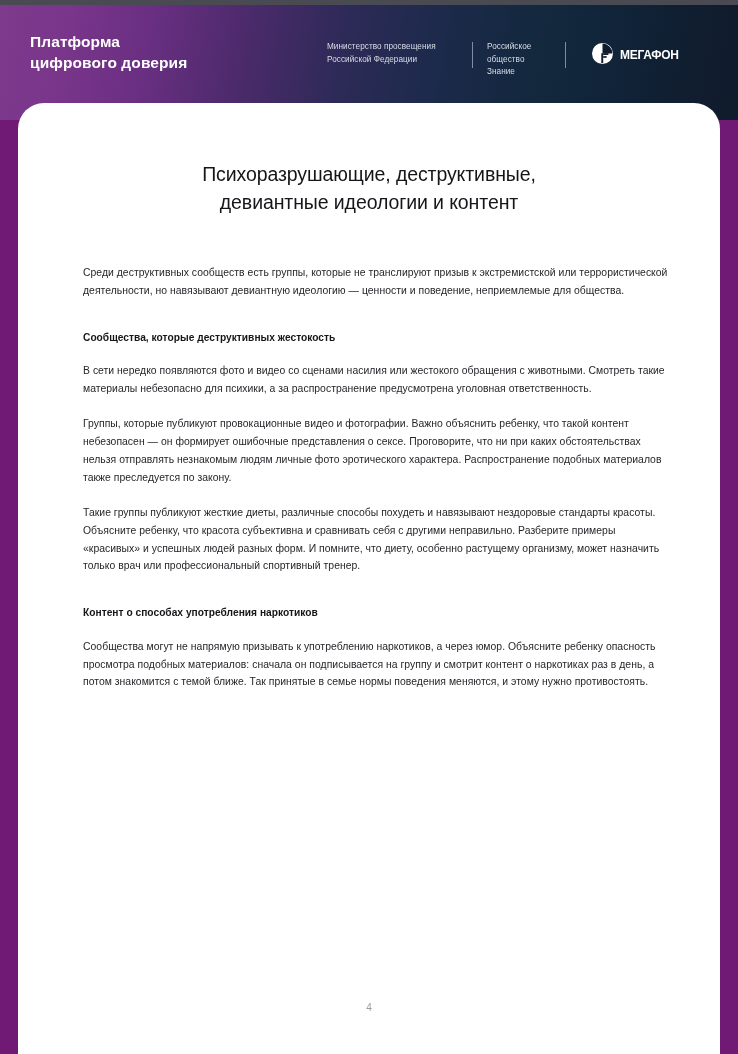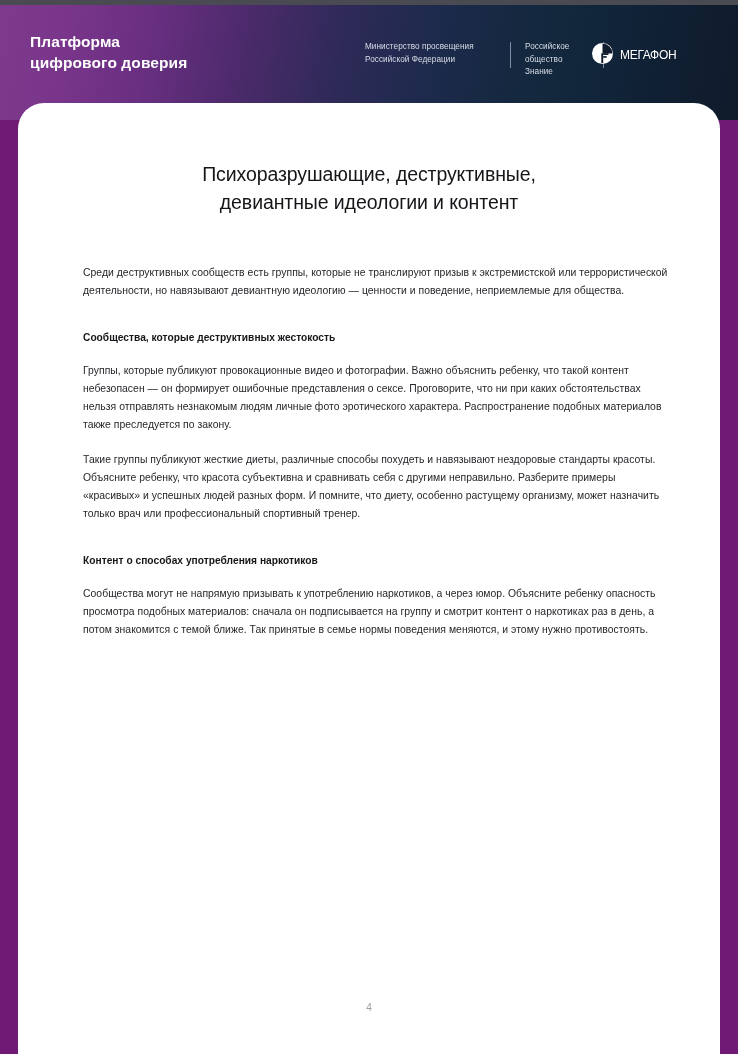--- a/index.html
+++ b/index.html
@@ -85,21 +85,21 @@
   }
 
   .partner {
     color: #d8dde6;
     font-size: 8.2px;
     line-height: 1.55;
     white-space: pre-line;
     letter-spacing: 0.05px;
   }
 
-  .partner.p1 { width: 145px; margin-left: 38px; }
+  .partner.p1 { width: 145px; }
   .partner.p2 { width: 78px; padding-left: 14px; }
 
   .divider {
     width: 1px;
     height: 26px;
     background: #8ea0b8;
     opacity: 0.85;
     margin-top: 1px;
   }
 
@@ -118,21 +118,21 @@
   .mf-mark {
     width: 21px;
     height: 21px;
     position: relative;
     flex: none;
   }
 
   .mf-word {
     color: #ffffff;
     font-size: 17px;
-    font-weight: normal;
+    font-weight: bold;
     letter-spacing: -0.3px;
     line-height: 1;
     font-variant: small-caps;
     text-transform: lowercase;
   }
   .mf-word::first-letter { font-size: 17px; }
 
   
   .content-card {
     position: absolute;
@@ -252,20 +252,21 @@
     <div class="doc">
 
       <h1 class="doc-title">Психоразрушающие, деструктивные,
 девиантные идеологии и контент</h1>
 
       <div class="body-block">
 
         <p class="lead">Среди деструктивных сообществ есть группы, которые не транслируют призыв к экстремистской или террористической деятельности, но навязывают девиантную идеологию — ценности и поведение, неприемлемые для общества.</p>
 
         <h2 class="sec-title">Сообщества, которые деструктивных жестокость</h2>
+        <p class="sec-body">В сети нередко появляются фото и видео со сценами насилия или жестокого обращения с животными. Смотреть такие материалы небезопасно для психики, а за распространение предусмотрена уголовная ответственность.</p>
 
         <p class="sec-body">Группы, которые публикуют провокационные видео и фотографии. Важно объяснить ребенку, что такой контент небезопасен — он формирует ошибочные представления о сексе. Проговорите, что ни при каких обстоятельствах нельзя отправлять незнакомым людям личные фото эротического характера. Распространение подобных материалов также преследуется по закону.</p>
 
         <p class="sec-body">Такие группы публикуют жесткие диеты, различные способы похудеть и навязывают нездоровые стандарты красоты. Объясните ребенку, что красота субъективна и сравнивать себя с другими неправильно. Разберите примеры «красивых» и успешных людей разных форм. И помните, что диету, особенно растущему организму, может назначить только врач или профессиональный спортивный тренер.</p>
 
         <h2 class="sec-title">Контент о способах употребления наркотиков</h2>
         <p class="sec-body">Сообщества могут не напрямую призывать к употреблению наркотиков, а через юмор. Объясните ребенку опасность просмотра подобных материалов: сначала он подписывается на группу и смотрит контент о наркотиках раз в день, а потом знакомится с темой ближе. Так принятые в семье нормы поведения меняются, и этому нужно противостоять.</p>
 
       </div>
     </div>

